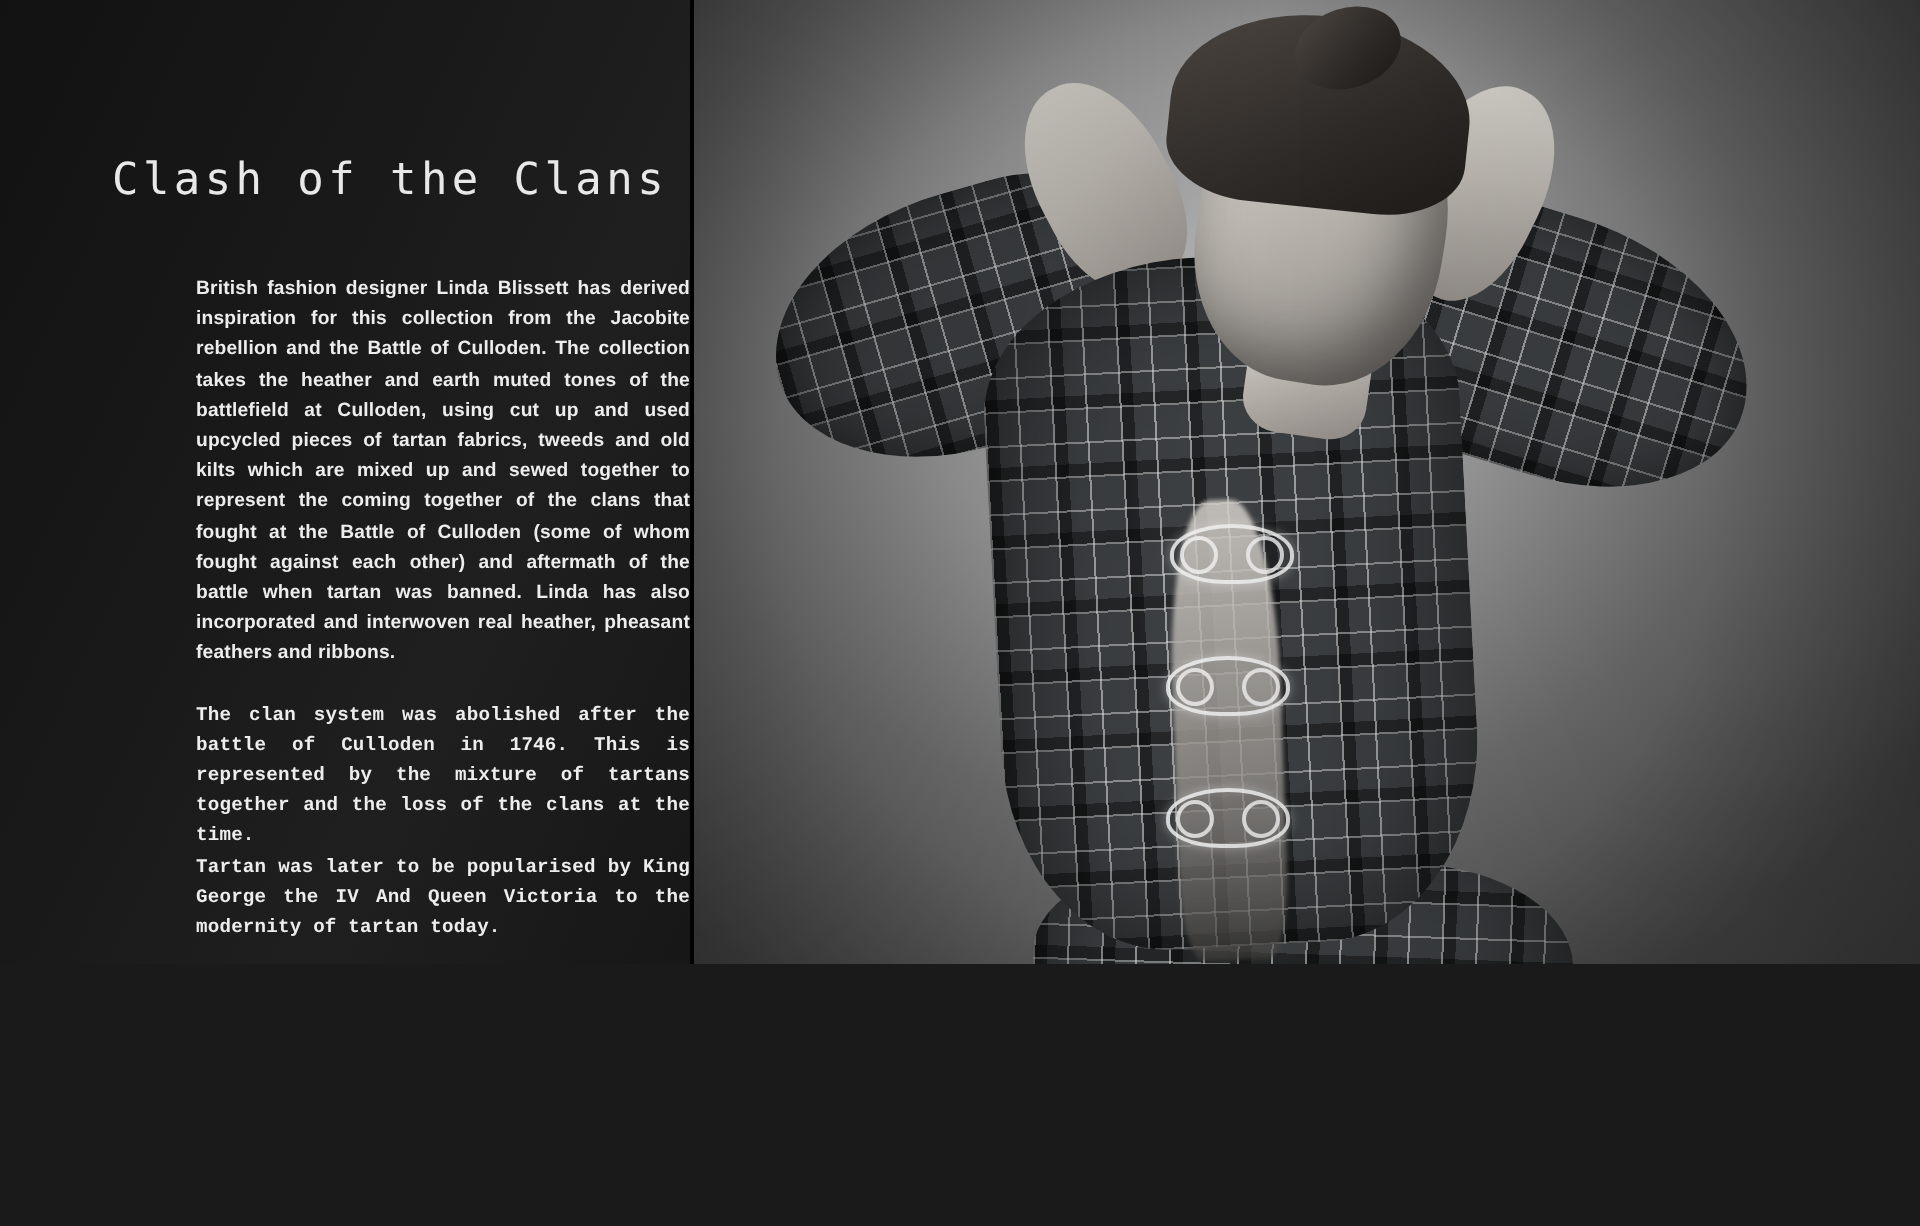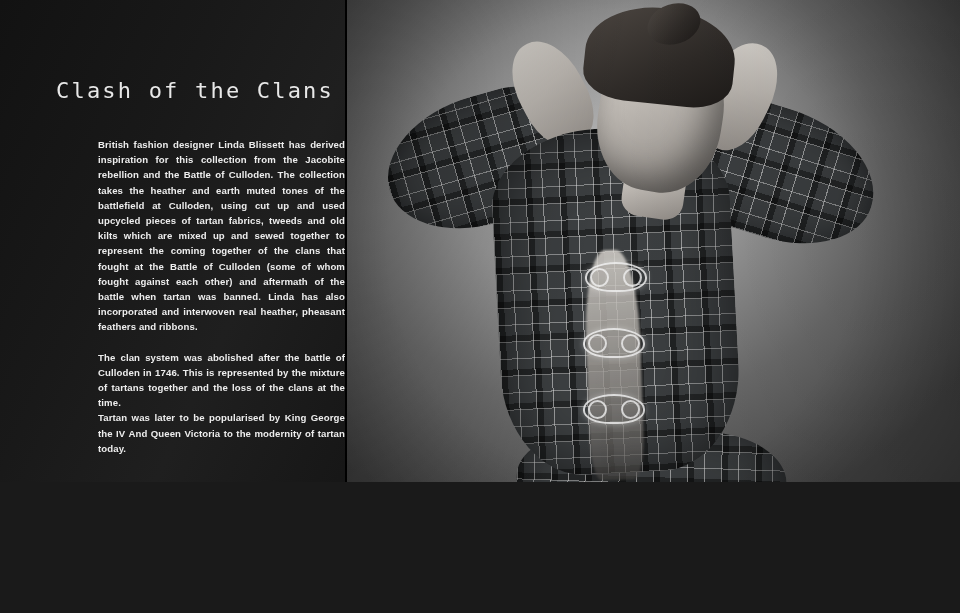--- a/index.html
+++ b/index.html
@@ -56,20 +56,21 @@
     line-height: 15.2px;
     text-align: justify;
     letter-spacing: 0.1px;
     margin-left: 46px;
   }
   .body-copy p {
     margin: 0 0 15px 0;
   }
   .body-copy p:last-child {
     margin-bottom: 0;
+    font-family: Liberation Mono, monospace;
   }
   
   .logo {
     position: absolute;
     left: 38px;
     bottom: 36px;
     width: 120px;
     height: 52px;
   }
   .logo-text {

